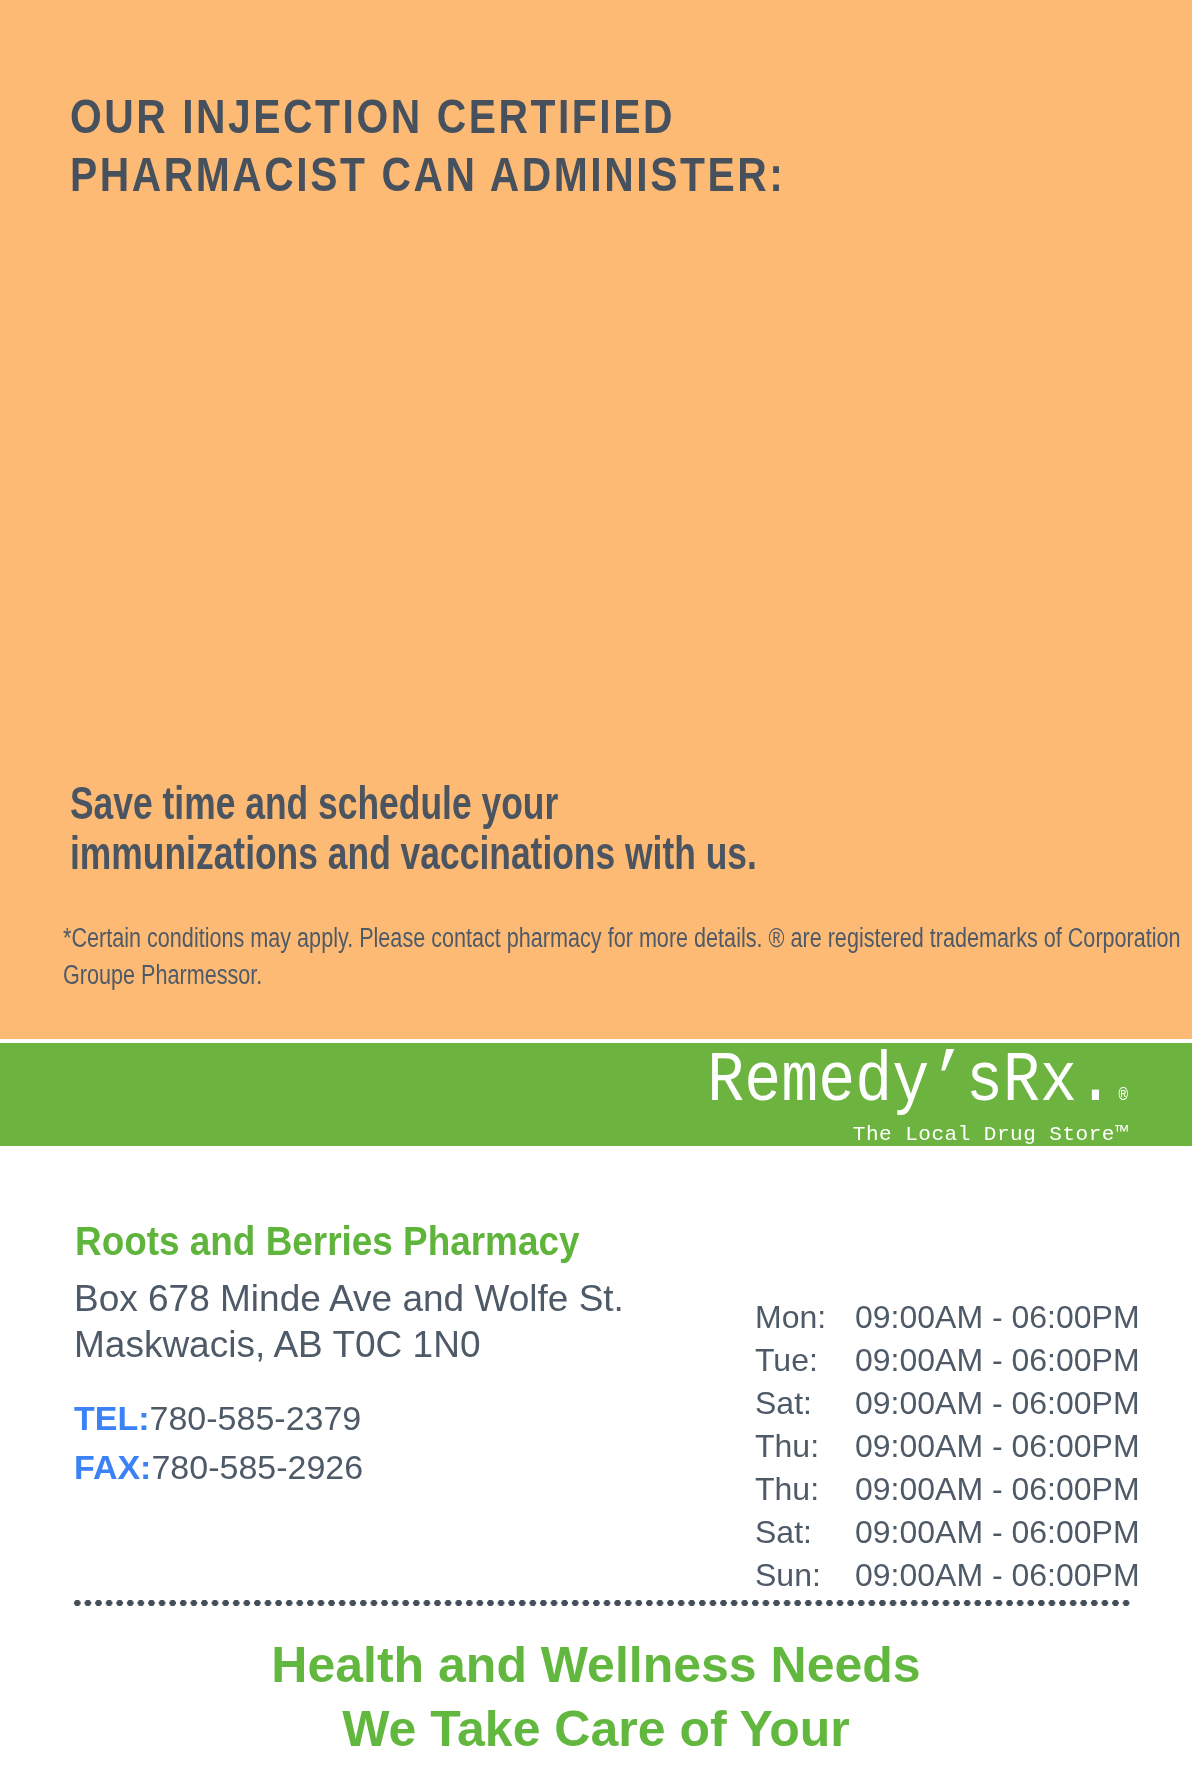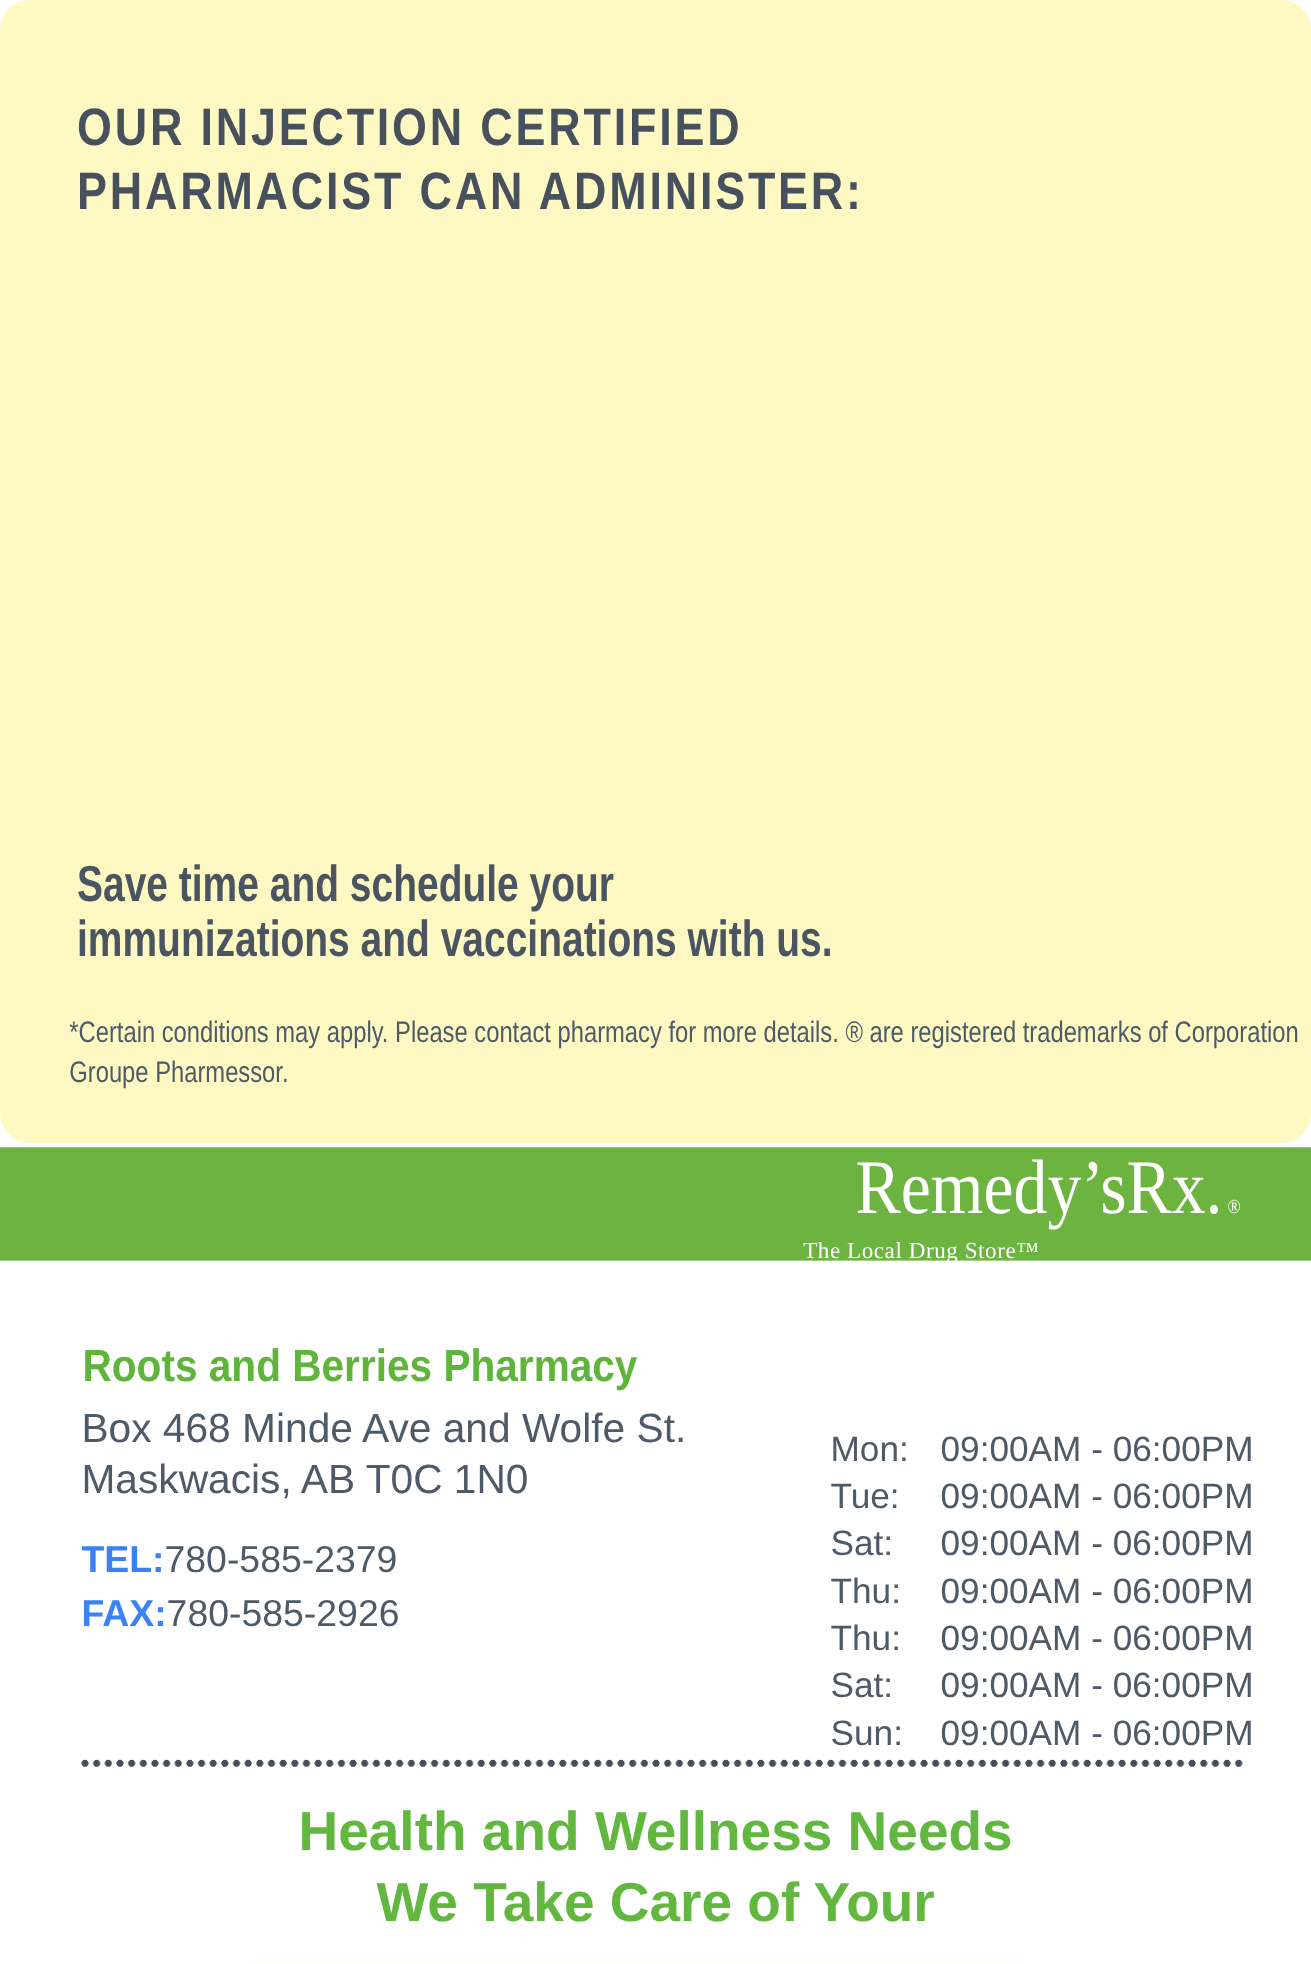--- a/index.html
+++ b/index.html
@@ -10,22 +10,21 @@
     background: #ffffff;
     overflow: hidden;
     font-family: "Liberation Sans", sans-serif;
   }
 
   
   .hero {
     position: absolute;
     left: 0; top: 0;
     width: 1192px; height: 1039px;
-    background: #fef9c3;
-    border-radius: 27px;
+    background: #fdba74;
   }
   .headline {
     position: absolute;
     left: 70px; top: 88px;
     margin: 0;
     font-size: 48px;
     font-weight: 700;
     letter-spacing: 3px;
     line-height: 58px;
     color: #47515d;
@@ -65,21 +64,21 @@
     left: 0; top: 1043px;
     width: 1192px; height: 103px;
     background: #6cb43f;
     box-sizing: border-box;
     display: flex;
     align-items: center;
     justify-content: flex-end;
     padding-right: 64px;
     padding-top: 8px;
   }
-  .logo { color: #ffffff; font-family: Liberation Serif, serif; }
+  .logo { text-align: right; color: #ffffff; font-family: Liberation Mono, monospace; }
   .logo-main {
     font-size: 70px;
     line-height: 62px;
     transform: scaleX(0.88);
     transform-origin: right center;
     white-space: nowrap;
   }
   .logo-main .reg { font-size: 18px; margin-left: 5px; }
   .logo-tagline {
     font-size: 21px;
@@ -176,21 +175,21 @@
     <div class="logo">
       <div class="logo-main"><span>Remedy’sRx.</span><span class="reg">®</span></div>
       <div class="logo-tagline">The Local Drug Store™</div>
     </div>
   </section>
 
   <section>
     <h3 class="pharm-name">Roots and Berries Pharmacy</h3>
 
     <p class="address">
-      <span class="line">Box 468 Minde Ave and Wolfe St.</span>
+      <span class="line">Box 678 Minde Ave and Wolfe St.</span>
       <span class="line">Maskwacis, AB T0C 1N0</span>
     </p>
 
     <p class="contact">
       <span class="row"><span class="lbl">TEL:</span><span>780-585-2379</span></span>
       <span class="row"><span class="lbl">FAX:</span><span>780-585-2926</span></span>
     </p>
 
     <div class="hours">
       <div class="hrow">

